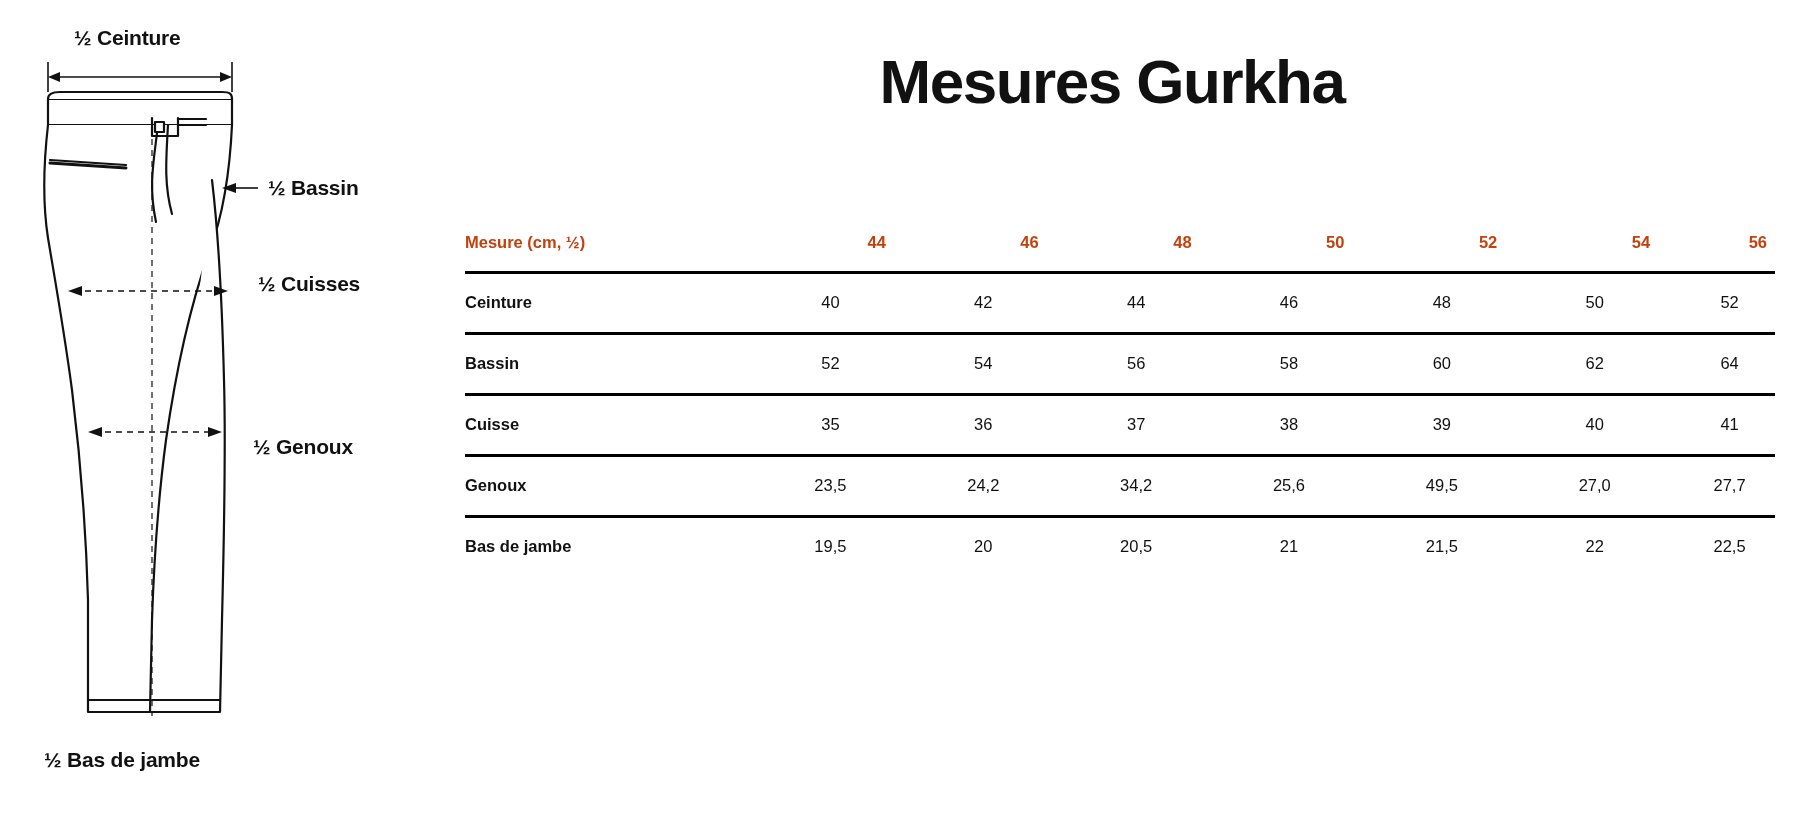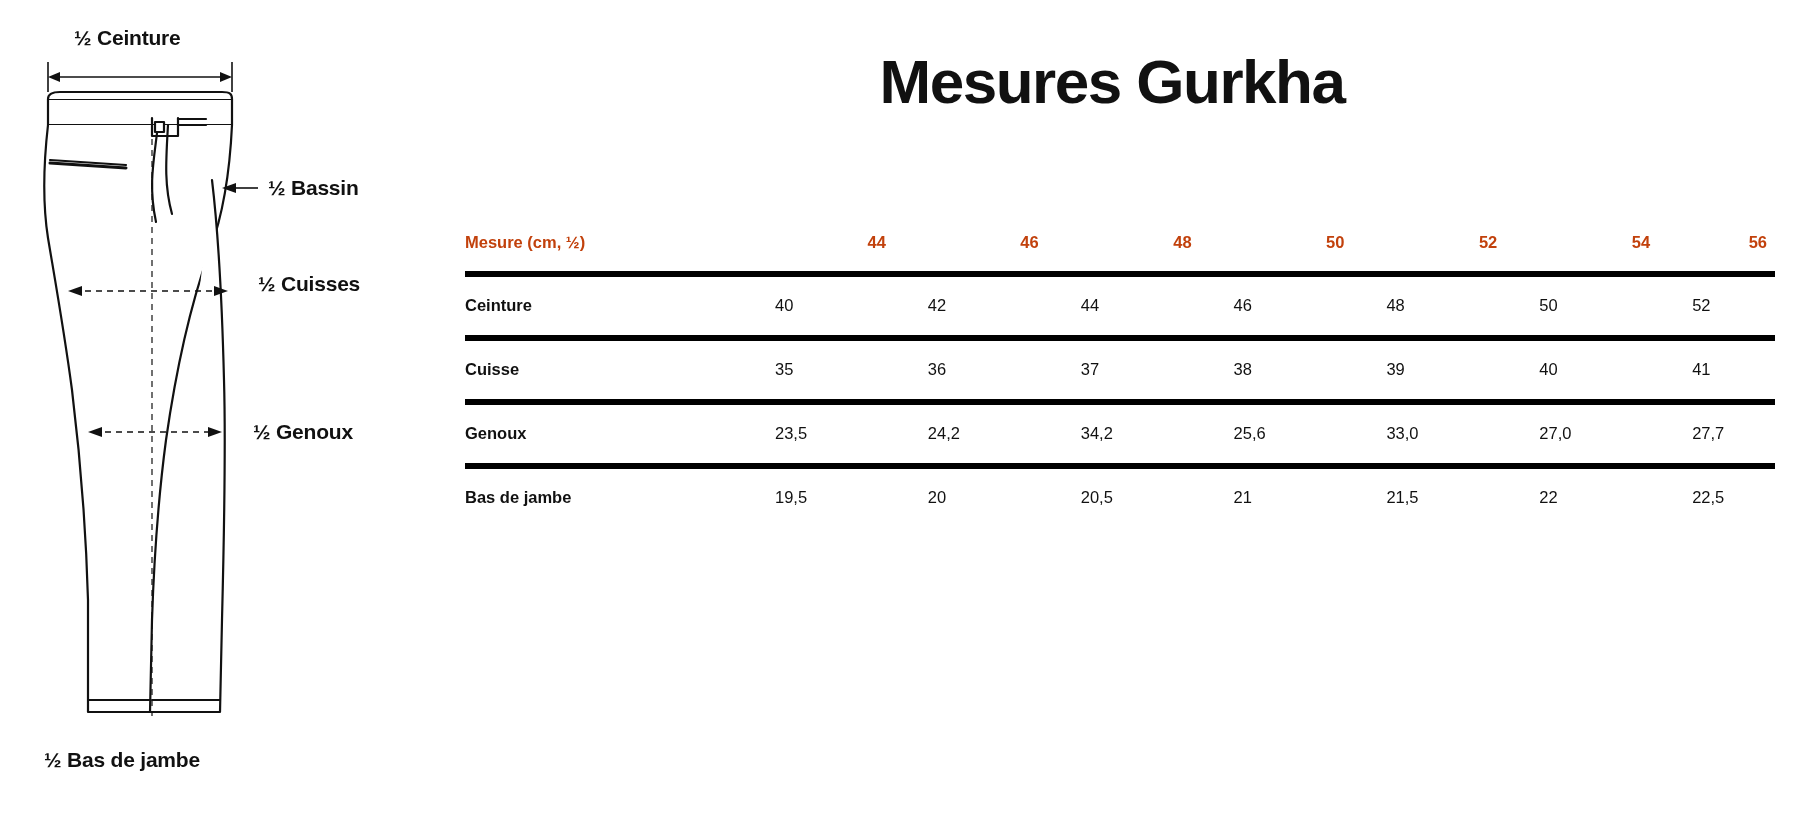--- a/index.html
+++ b/index.html
@@ -35,21 +35,21 @@
     position: absolute;
     font-size: 21px;
     font-weight: bold;
     color: #111111;
     white-space: nowrap;
     letter-spacing: -0.2px;
   }
   .lbl-ceinture { left: 74px; top: 26px; }
   .lbl-bassin   { left: 268px; top: 176px; }
   .lbl-cuisses  { left: 258px; top: 272px; }
-  .lbl-genoux   { left: 253px; top: 420px; }
+  .lbl-genoux   { left: 253px; top: 435px; }
   .lbl-basjambe { left: 44px;  top: 748px; }
 
   
   .right {
     position: absolute;
     left: 452px;
     top: 0;
     width: 1366px;
     height: 824px;
   }
@@ -93,32 +93,32 @@
     padding-right: 10px;
   }
   table.sizes thead th.size-head {
     text-align: right;
     padding-right: 42px;
   }
   table.sizes thead th.size-head.last {
     padding-right: 8px;
   }
   table.sizes tbody tr {
-    border-top: 6px solid #000000;
+    border-top: 3px solid #000000;
   }
   table.sizes tbody td {
     height: 58px;
     color: #111111;
   }
   table.sizes tbody td.row-head {
     text-align: left;
     font-weight: bold;
   }
   table.sizes tbody td.val {
-    text-align: left;
+    text-align: center;
     padding-right: 42px;
   }
   table.sizes tbody td.val.last {
     padding-right: 8px;
   }
 </style>
 </head>
 <body>
 
 <div class="page">
@@ -220,36 +220,46 @@
             <td class="row-head">Ceinture</td>
             <td class="val">40</td>
             <td class="val">42</td>
             <td class="val">44</td>
             <td class="val">46</td>
             <td class="val">48</td>
             <td class="val">50</td>
             <td class="val last">52</td>
           </tr>
           <tr>
+            <td class="row-head">Bassin</td>
+            <td class="val">52</td>
+            <td class="val">54</td>
+            <td class="val">56</td>
+            <td class="val">58</td>
+            <td class="val">60</td>
+            <td class="val">62</td>
+            <td class="val last">64</td>
+          </tr>
+          <tr>
             <td class="row-head">Cuisse</td>
             <td class="val">35</td>
             <td class="val">36</td>
             <td class="val">37</td>
             <td class="val">38</td>
             <td class="val">39</td>
             <td class="val">40</td>
             <td class="val last">41</td>
           </tr>
           <tr>
             <td class="row-head">Genoux</td>
             <td class="val">23,5</td>
             <td class="val">24,2</td>
             <td class="val">34,2</td>
             <td class="val">25,6</td>
-            <td class="val">33,0</td>
+            <td class="val">49,5</td>
             <td class="val">27,0</td>
             <td class="val last">27,7</td>
           </tr>
           <tr>
             <td class="row-head">Bas de jambe</td>
             <td class="val">19,5</td>
             <td class="val">20</td>
             <td class="val">20,5</td>
             <td class="val">21</td>
             <td class="val">21,5</td>

